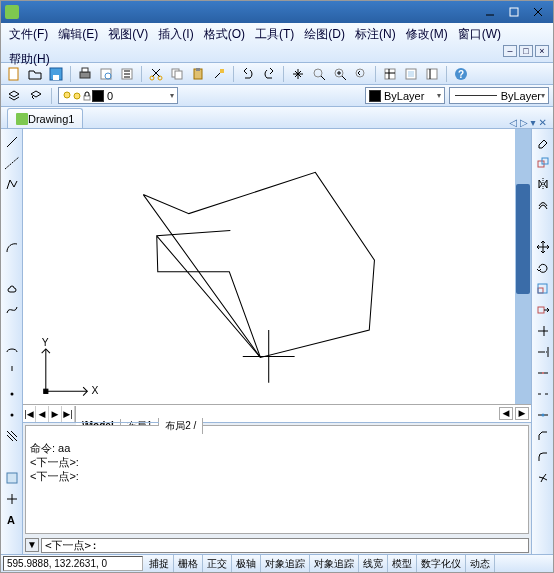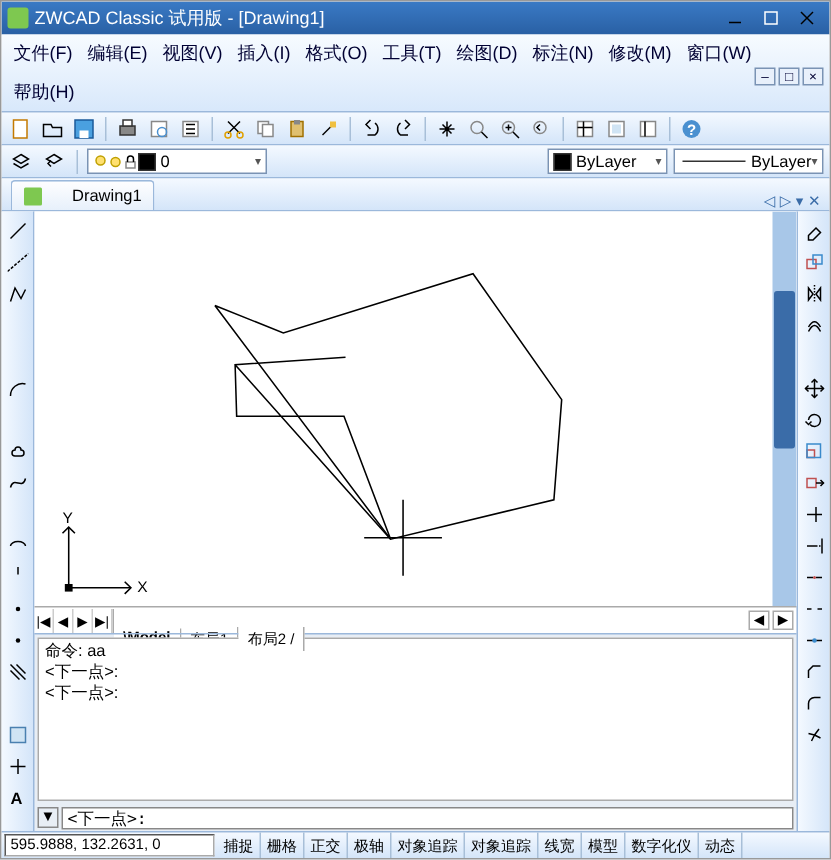--- a/index.html
+++ b/index.html
@@ -2,73 +2,72 @@
 <html><head>
 <meta charset="utf-8">
 <style>
   * { box-sizing: border-box; margin: 0; padding: 0; font-family: "Microsoft YaHei", SimSun, sans-serif; }
   body { width: 554px; height: 573px; background: #fff; font-size: 11px; display: flex; flex-direction: column; border: 1px solid #999; }
   .titlebar { height: 22px; background: linear-gradient(#3a7ac5,#2960a4); color: #fff; display: flex; align-items: center; padding: 0 4px; font-size: 12px; }
   .titlebar .app-icon { width: 14px; height: 14px; margin-right: 4px; background: #7ec850; border-radius: 2px; }
   .titlebar .spacer { flex: 1; }
   .titlebar .win-btn { width: 22px; height: 16px; display: flex; align-items: center; justify-content: center; margin-left: 2px; cursor: pointer; }
   .titlebar .win-btn svg { stroke: #fff; }
-  .menubar { height: 52px; background: linear-gradient(#f7fbff,#d8e8fb); border-bottom: 1px solid #9bb8db; padding: 2px 6px; display: flex; flex-wrap: wrap; align-items: center; gap: 6px; font-size: 12px; color: #003; position: relative; }
+  .menubar { height: 40px; background: linear-gradient(#f7fbff,#d8e8fb); border-bottom: 1px solid #9bb8db; padding: 2px 6px; display: flex; flex-wrap: wrap; align-items: center; gap: 6px; font-size: 12px; color: #003; position: relative; }
   .menubar .mitem { cursor: pointer; padding: 1px 2px; }
   .menubar .doc-btns { position: absolute; right: 4px; top: 22px; display: flex; gap: 2px; }
   .menubar .doc-btns span { width: 14px; height: 12px; border: 1px solid #7a93b4; background: #e8f0fb; font-size: 9px; text-align: center; line-height: 10px; cursor: pointer; }
   .toolbar { height: 22px; background: linear-gradient(#f4f9ff,#d4e5f9); border-bottom: 1px solid #9bb8db; display: flex; align-items: center; padding: 0 4px; gap: 3px; }
   .tbtn { width: 18px; height: 18px; display: flex; align-items: center; justify-content: center; cursor: pointer; border-radius: 2px; }
   .tsep { width: 1px; height: 16px; background: #a8bfd8; margin: 0 2px; }
   .proprow { height: 22px; background: linear-gradient(#f4f9ff,#d4e5f9); border-bottom: 1px solid #9bb8db; display: flex; align-items: center; padding: 0 4px; gap: 4px; }
   .proprow .colorchip { width: 12px; height: 12px; border: 1px solid #333; }
   .proprow .combo { height: 17px; border: 1px solid #7a93b4; background: #fff; display: flex; align-items: center; padding: 0 3px; font-size: 11px; }
   .proprow .combo.long { width: 120px; }
   .proprow .combo.vlong { width: 100px; }
   .proprow .combo.layer { width: 80px; }
   .proprow .combo .dd { margin-left: auto; font-size: 8px; color: #555; }
   .sample-line { width: 60px; height: 1px; background: #333; margin: 0 4px 0 2px; }
   .tabstrip { height: 22px; background: linear-gradient(#f4f9ff,#d4e5f9); border-bottom: 1px solid #9bb8db; display: flex; align-items: flex-end; padding: 0 6px; }
-  .filetab { height: 20px; background: linear-gradient(#fefeff,#e7f0fb); border: 1px solid #9bb8db; border-bottom: none; border-radius: 3px 3px 0 0; padding: 2px 8px; font-size: 11px; display: flex; align-items: center; gap: 20px; }
+  .filetab { height: 20px; background: linear-gradient(#fefeff,#e7f0fb); border: 1px solid #9bb8db; border-bottom: none; border-radius: 3px 3px 0 0; padding: 2px 8px; font-size: 11px; display: flex; align-items: center; gap: 0; }
   .filetab .ficon { width: 12px; height: 12px; background: #7ec850; border-radius: 1px; }
   .tabstrip .spacer { flex: 1; }
   .tabstrip .tab-nav { font-size: 10px; color: #3a6ca8; display: flex; gap: 3px; align-items: center; }
   .workarea { flex: 1; display: flex; min-height: 0; background: #e8eef5; }
   .vstrip { width: 22px; background: linear-gradient(90deg,#f4f9ff,#d4e5f9); border-right: 1px solid #9bb8db; display: flex; flex-direction: column; align-items: center; gap: 3px; padding: 4px 0; }
   .vstrip.right { border-right: none; border-left: 1px solid #9bb8db; }
   .vbtn { width: 18px; height: 18px; display: flex; align-items: center; justify-content: center; cursor: pointer; border-radius: 2px; }
   .center { flex: 1; display: flex; flex-direction: column; min-width: 0; }
   .canvas-wrap { flex: 1; position: relative; background: #fff; overflow: hidden; }
   .canvas-wrap svg { position: absolute; top: 0; left: 0; }
   .canvas-scroll-v { position: absolute; right: 0; top: 0; bottom: 0; width: 16px; background: #a8c7e8; }
   .canvas-scroll-v .thumb { position: absolute; left: 1px; right: 1px; top: 20%; height: 40%; background: #3a6ca8; border-radius: 2px; }
   .layout-tabs { height: 18px; background: #fff; border-top: 1px solid #aaa; display: flex; align-items: center; font-size: 10px; }
   .layout-tabs .nav { display: flex; border-right: 1px solid #aaa; }
   .layout-tabs .nav span { width: 13px; text-align: center; border-right: 1px solid #ccc; cursor: pointer; font-size: 9px; line-height: 16px; }
   .layout-tabs .ltab { padding: 1px 6px; border-right: 1px solid #aaa; cursor: pointer; background: #fff; margin-top: 24px; }
   .layout-tabs .ltab.active { font-weight: bold; background: #fff; }
   .layout-tabs .hscroll { flex: 1; height: 16px; display: flex; align-items: center; justify-content: flex-end; gap: 2px; padding-right: 2px; }
   .layout-tabs .hscroll span { width: 14px; height: 13px; border: 1px solid #aaa; text-align: center; font-size: 9px; line-height: 11px; cursor: pointer; }
   .cmd-panel { height: 132px; border-top: 1px solid #9bb8db; display: flex; flex-direction: column; }
-  .cmd-history { flex: 1; background: #fff; border: 1px solid #aaa; margin: 2px; padding: 2px 4px; font-size: 11px; font-family: SimSun, monospace; overflow: hidden; }
+  .cmd-history { flex: 1; background: #fff; border: 1px solid #aaa; margin: 2px; padding: 16px 4px; font-size: 11px; font-family: SimSun, monospace; overflow: hidden; }
   .cmd-history .hline { white-space: pre; line-height: 1.25; }
   .cmd-input-row { height: 18px; display: flex; align-items: center; padding: 0 2px; gap: 2px; }
   .cmd-input-row .arrow { width: 14px; height: 14px; border: 1px solid #888; text-align: center; font-size: 10px; line-height: 12px; cursor: pointer; }
   .cmd-input-row .inp { flex: 1; height: 15px; border: 1px solid #888; background: #fff; padding: 0 3px; font-size: 11px; font-family: SimSun, monospace; }
   .statusbar { height: 18px; background: linear-gradient(#f4f9ff,#d4e5f9); border-top: 1px solid #9bb8db; display: flex; align-items: stretch; font-size: 10px; }
   .statusbar .cell { border-right: 1px solid #a8bfd8; padding: 1px 4px; display: flex; align-items: center; cursor: pointer; white-space: nowrap; text-align: center; }
   .statusbar .coords { width: 140px; border: 1px inset #aaa; margin: 1px 2px; background: #fff; padding: 1px 3px; cursor: default; }
   svg line, svg polyline, svg path { stroke: #000; stroke-width: 1; fill: none; }
 </style>
 </head>
 <body>
 
 <div class="titlebar">
   <div class="app-icon"></div>
-  <span>ZWCAD Classic 试用版 - [Drawing1]</span>
   <div class="spacer"></div>
   <div class="win-btn">
       <svg width="10" height="10">
         <line x1="1" y1="8" x2="9" y2="8" stroke="#fff" stroke-width="2"></line>
       </svg>
     </div>
   <div class="win-btn">
       <svg width="10" height="10">
         <rect x="1" y="1" width="8" height="8" stroke="#fff" fill="none"></rect>
       </svg>

